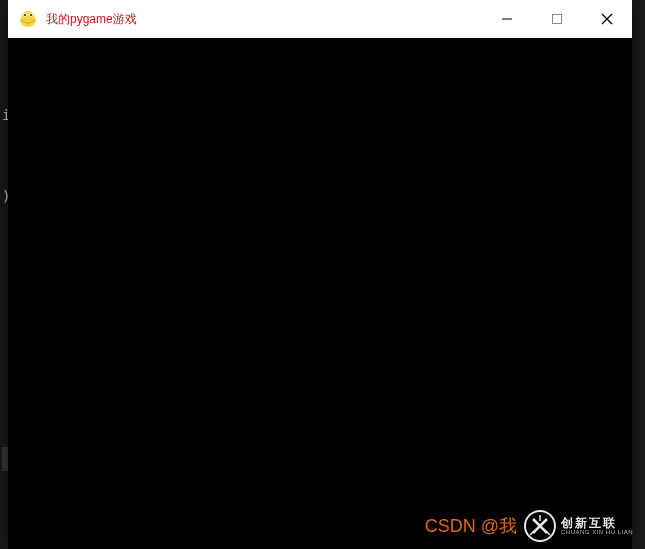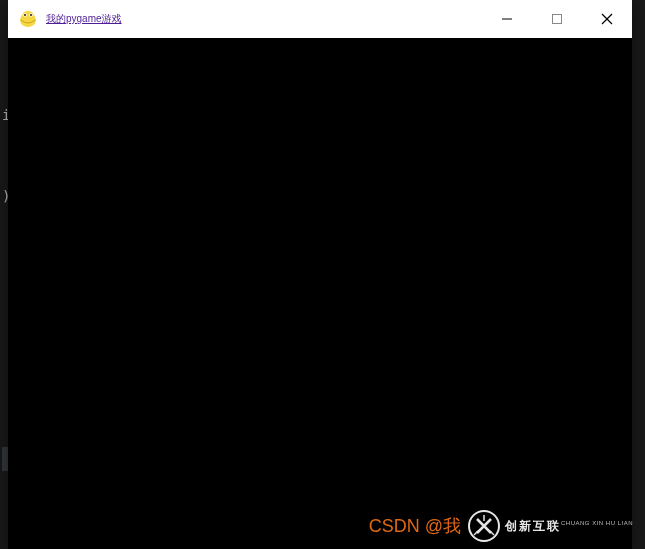--- a/index.html
+++ b/index.html
@@ -60,23 +60,22 @@
       padding: 0 0 0 10px;
     }
     .titlebar-icon {
       width: 20px;
       height: 20px;
       margin-right: 8px;
       flex-shrink: 0;
     }
     .titlebar-title {
       flex: 1;
-      font-size: 10px;
-      color: #4c1d95;
-      text-decoration: underline;
+      font-size: 12px;
+      color: #b91c1c;
     }
     .titlebar-controls {
       display: flex;
     }
     .titlebar-btn {
       width: 50px;
       height: 38px;
       display: flex;
       align-items: center;
       justify-content: center;
@@ -115,21 +114,21 @@
     }
     .watermark-logo-circle {
       width: 34px;
       height: 34px;
       display: flex;
       align-items: center;
       justify-content: center;
     }
     .watermark-logo-text {
       display: flex;
-      flex-direction: row;
+      flex-direction: column;
       line-height: 1;
     }
     .watermark-logo-text .cn {
       color: #e6e6e6;
       font-size: 12px;
       font-weight: bold;
       letter-spacing: 2px;
     }
     .watermark-logo-text .en {
       color: #bbb;

